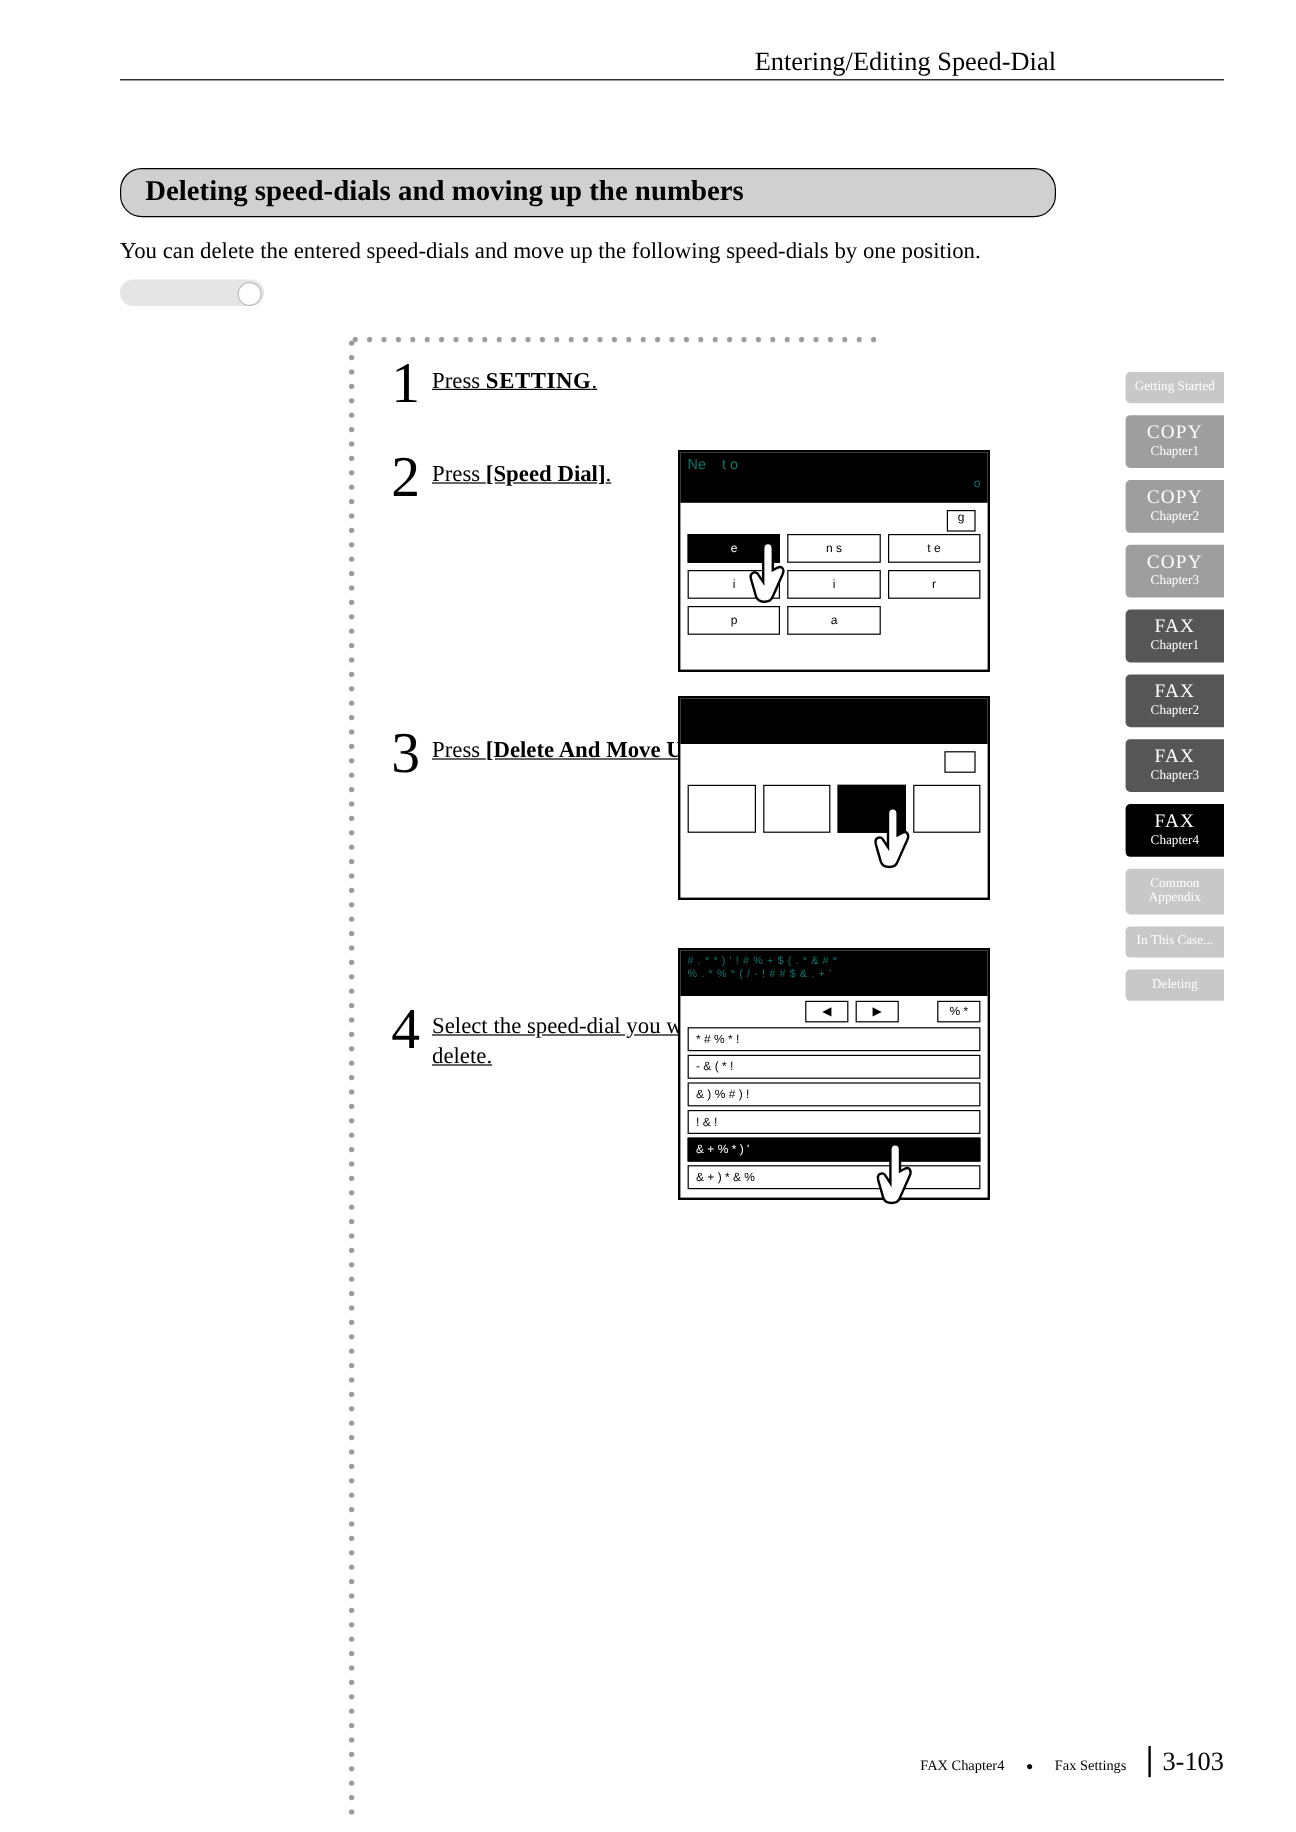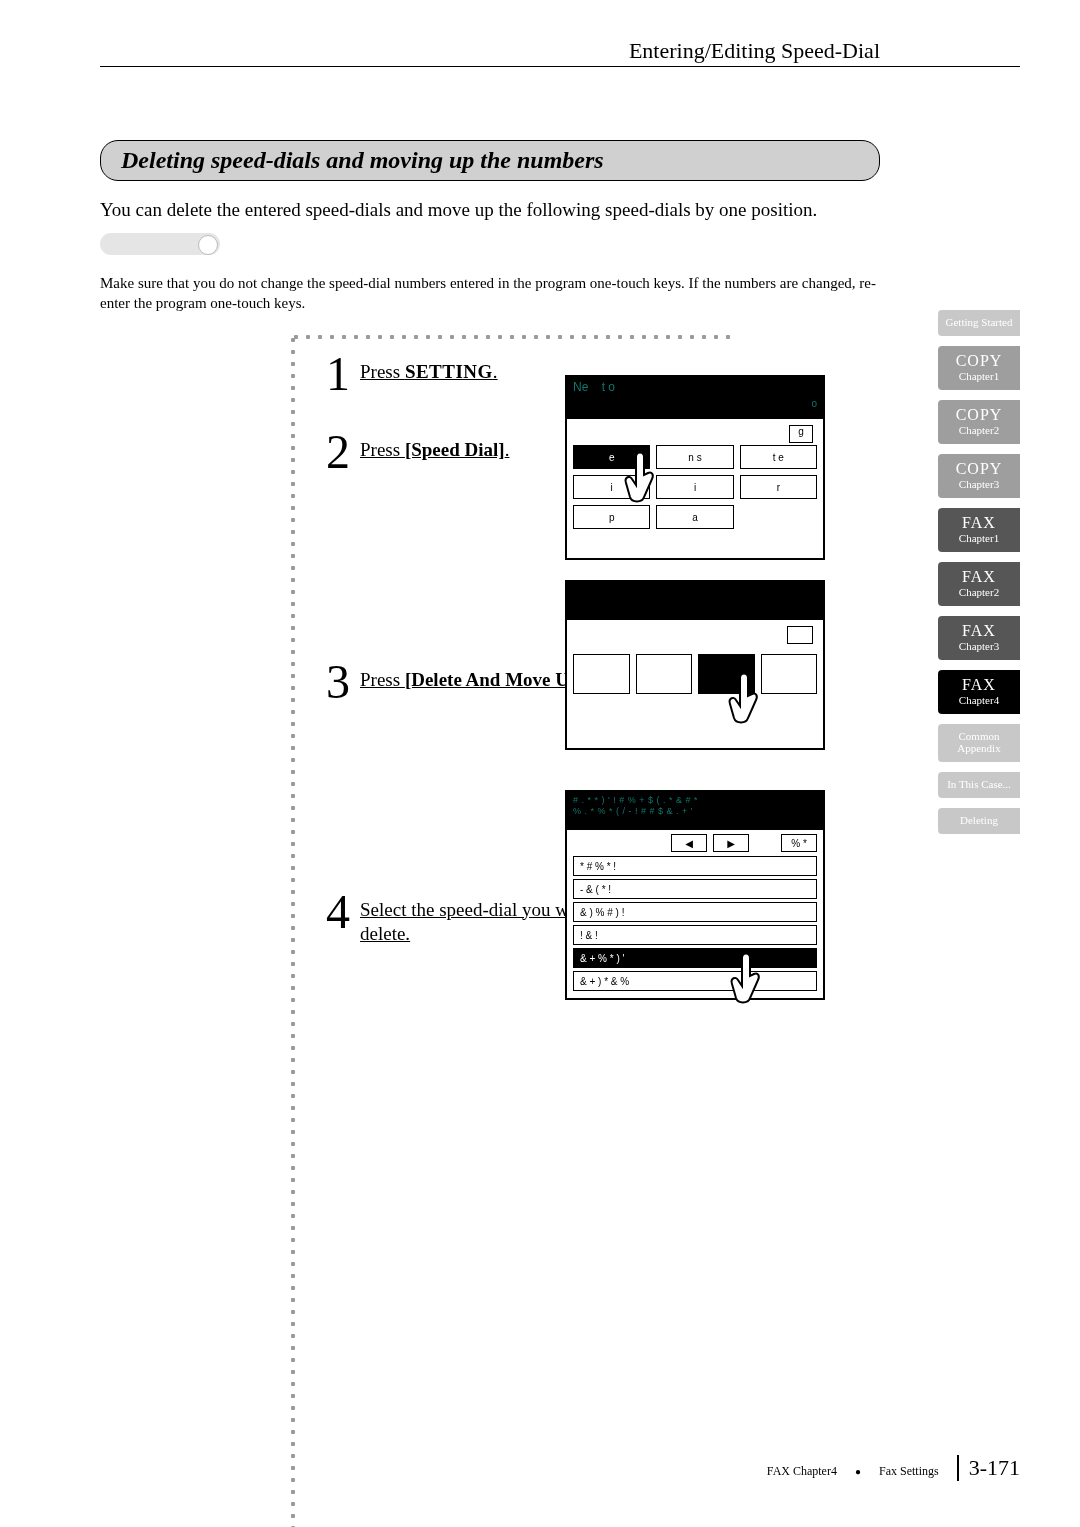--- a/index.html
+++ b/index.html
@@ -8,21 +8,20 @@
   .topline { position: absolute; top: 66px; left: 100px; right: 60px; border-top: 1px solid #000; }
   .header-right { position: absolute; top: 38px; right: 200px; font-size: 22px; }
   .section-title-wrap { margin-top: 90px; margin-right: 140px; }
   .section-title {
     background: #d0d0d0;
     border: 1px solid #000;
     border-radius: 18px;
     padding: 6px 20px;
     font-size: 24px;
     font-weight: bold;
-    font-style: italic;
   }
   .intro { margin-top: 18px; font-size: 19px; margin-right: 140px; }
   .note-badge {
     display: inline-block;
     width: 120px; height: 22px;
     background: #e5e5e5;
     border-radius: 11px;
     margin-top: 12px;
     position: relative;
   }
@@ -127,21 +126,20 @@
   <div class="header-right">Entering/Editing Speed-Dial</div>
   <div class="topline"></div>
 
   <div class="section-title-wrap">
     <div class="section-title">Deleting speed-dials and moving up the numbers</div>
   </div>
 
   <p class="intro">You can delete the entered speed-dials and move up the following speed-dials by one position.</p>
 
   <span class="note-badge"></span>
-  <p class="note-text">Make sure that you do not change the speed-dial numbers entered in the program one-touch keys. If the numbers are changed, re-enter the program one-touch keys.</p>
 
   <div class="steps">
     <div class="top-dots"></div>
     <div class="left-dots"></div>
 
     <div class="step">
       <div class="step-num">1</div>
       <div class="step-text">
         <span>Press </span><span class="small-caps">SETTING</span><span>.</span>
       </div>
@@ -282,15 +280,15 @@
       </div>
       <div class="tab grey small">
         <span class="sub">Deleting</span>
       </div>
     </div>
 
   <div class="footer">
     <span class="crumb">FAX Chapter4</span>
     <span class="dot">●</span>
     <span class="crumb">Fax Settings</span>
-    <span class="pg">3-171</span>
+    <span class="pg">3-103</span>
   </div>
 </div>
 
 </body></html>

